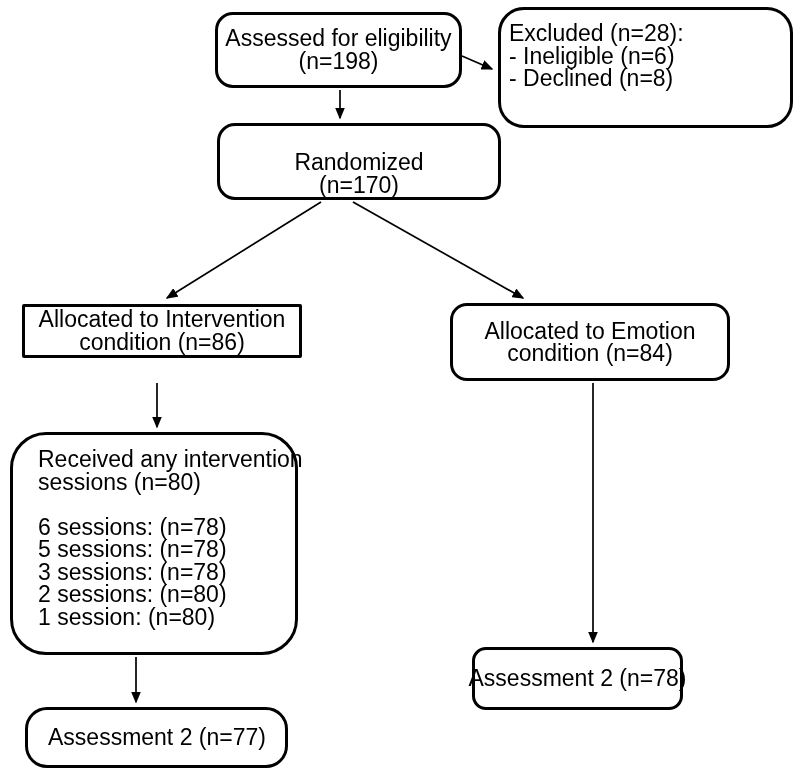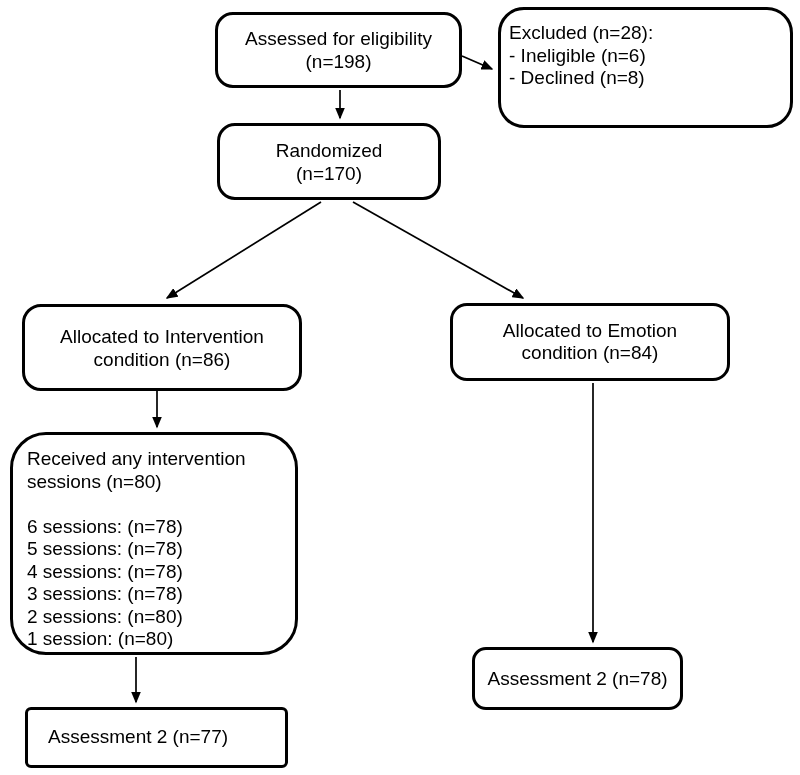--- a/index.html
+++ b/index.html
@@ -14,21 +14,21 @@
     background: var(--canvas, #ffffff);
     font-family: "Liberation Sans", "DejaVu Sans", sans-serif;
     color: var(--text, #000000);
     overflow: hidden;
   }
   .box {
     position: absolute;
     box-sizing: border-box;
     background: var(--fill, #ffffff);
     border: 3.5px solid var(--border, #000000);
-    font-size: 19px;
+    font-size: 23px;
     display: flex;
     flex-direction: column;
   }
   .box.centered {
     align-items: center;
     justify-content: center;
     text-align: center;
   }
   .box.vcenter {
     justify-content: center;
@@ -72,48 +72,47 @@
     <span class="line">Assessed for eligibility</span>
     <span class="line">(n=198)</span>
   </div>
 
   <div class="box" style="left:498px; top:7px; width:295px; height:121px; border-radius:26px; padding:12px 0 12px 8px;">
     <span class="line">Excluded (n=28):</span>
     <span class="line">- Ineligible (n=6)</span>
     <span class="line">- Declined (n=8)</span>
   </div>
 
-  <div class="box centered" style="left:217px; top:123px; width:224px; height:77px; border-radius:18px;">
+  <div class="box centered" style="left:217px; top:123px; width:284px; height:77px; border-radius:18px;justify-content:flex-end;">
     <span class="line">Randomized</span>
     <span class="line">(n=170)</span>
   </div>
 
-  <div class="box centered" style="left:22px; top:304px; width:280px; height:87px; border-radius:19px;text-align:center;">
+  <div class="box centered" style="left:22px; top:304px; width:280px; height:54px; border-radius:2px;text-align:center;">
     <span class="line">Allocated to Intervention</span>
     <span class="line">condition (n=86)</span>
   </div>
 
   <div class="box centered" style="left:450px; top:303px; width:280px; height:78px; border-radius:17px;">
     <span class="line" style="line-height:22.5px; min-height:22.5px;">Allocated to Emotion</span>
     <span class="line" style="line-height:22.5px; min-height:22.5px;">condition (n=84)</span>
   </div>
 
-  <div class="box" style="left:10px; top:432px; width:288px; height:223px; border-radius:36px; padding:13px 4px 0 14px;">
+  <div class="box" style="left:10px; top:432px; width:288px; height:223px; border-radius:36px; padding:13px 4px 0 25px;">
     <span class="line">Received any intervention</span>
     <span class="line">sessions (n=80)</span>
     <span class="line"></span>
     <span class="line">6 sessions: (n=78)</span>
     <span class="line">5 sessions: (n=78)</span>
-    <span class="line">4 sessions: (n=78)</span>
     <span class="line">3 sessions: (n=78)</span>
     <span class="line">2 sessions: (n=80)</span>
     <span class="line">1 session: (n=80)</span>
   </div>
 
-  <div class="box vcenter" style="left:25px; top:707px; width:263px; height:61px; border-radius:6px; padding-left:20px;">
+  <div class="box vcenter" style="left:25px; top:707px; width:263px; height:61px; border-radius:22px; padding-left:20px;">
     <span class="line">Assessment 2 (n=77)</span>
   </div>
 
   <div class="box centered" style="left:472px; top:647px; width:211px; height:63px; border-radius:14px;">
     <span class="line">Assessment 2 (n=78)</span>
   </div>
 
 </div>
 
 </body></html>

